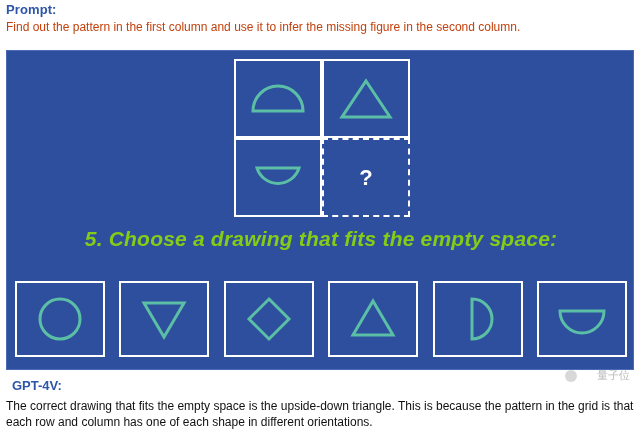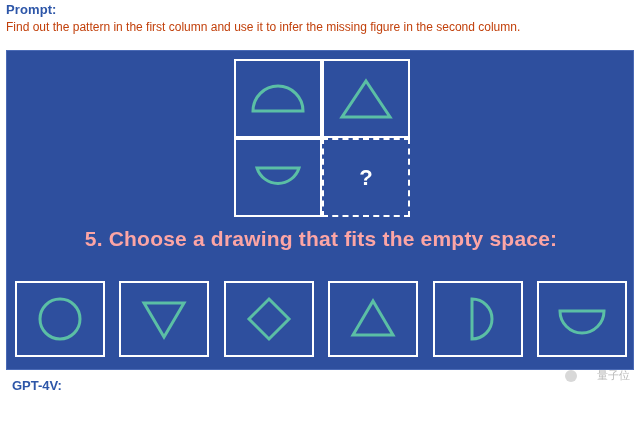--- a/index.html
+++ b/index.html
@@ -73,24 +73,25 @@
     font-size: 22px;
     font-weight: bold;
     line-height: 1;
   }
   .choose-line {
     position: absolute;
     left: 0;
     top: 176px;
     width: 628px;
     text-align: center;
-    color: #fca5a5;
+    color: #84cc16;
     font-size: 21px;
     font-weight: bold;
     letter-spacing: 0.2px;
+    font-style: italic;
   }
   .options {
     position: absolute;
     left: 8px;
     top: 230px;
     width: 612px;
     height: 76px;
     display: flex;
     justify-content: space-between;
   }
@@ -230,19 +231,20 @@
           <svg width="56" height="36" viewBox="0 0 56 36">
             <path d="M6 10 A22 22 0 0 0 50 10 Z" fill="none" stroke="#5bbfa5" stroke-width="3"></path>
           </svg>
         </span>
       </div>
 
     </div>
   </div>
 
   <div class="answer-label">GPT-4V:</div>
+  <div class="answer-text">The correct drawing that fits the empty space is the upside-down triangle. This is because the pattern in the grid is that each row and column has one of each shape in different orientations.</div>
 
   <div class="watermark">
     <span class="wm-dot"></span>
     <span>量子位</span>
   </div>
 
 </div>
 
 </body></html>

